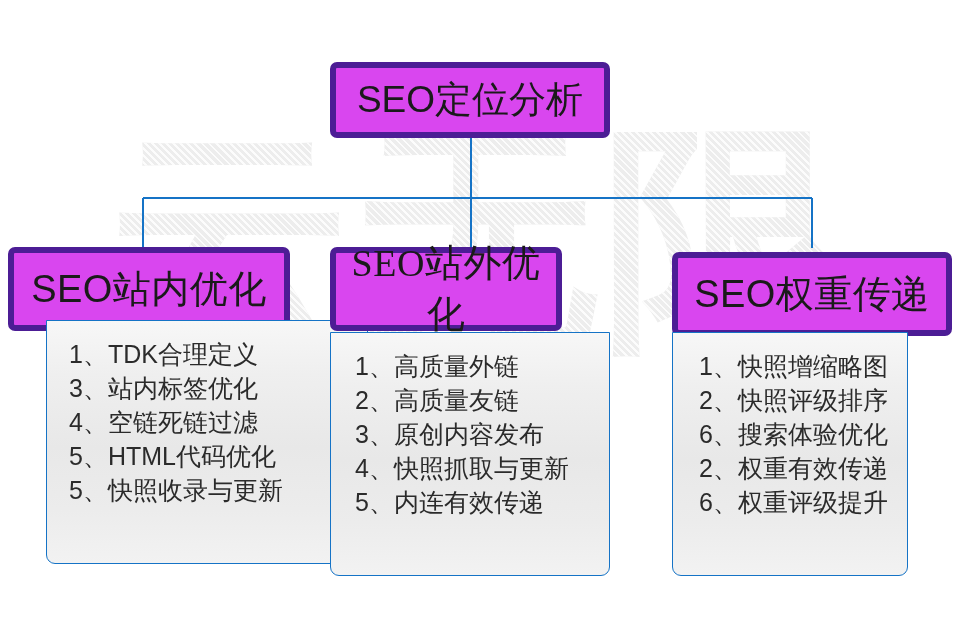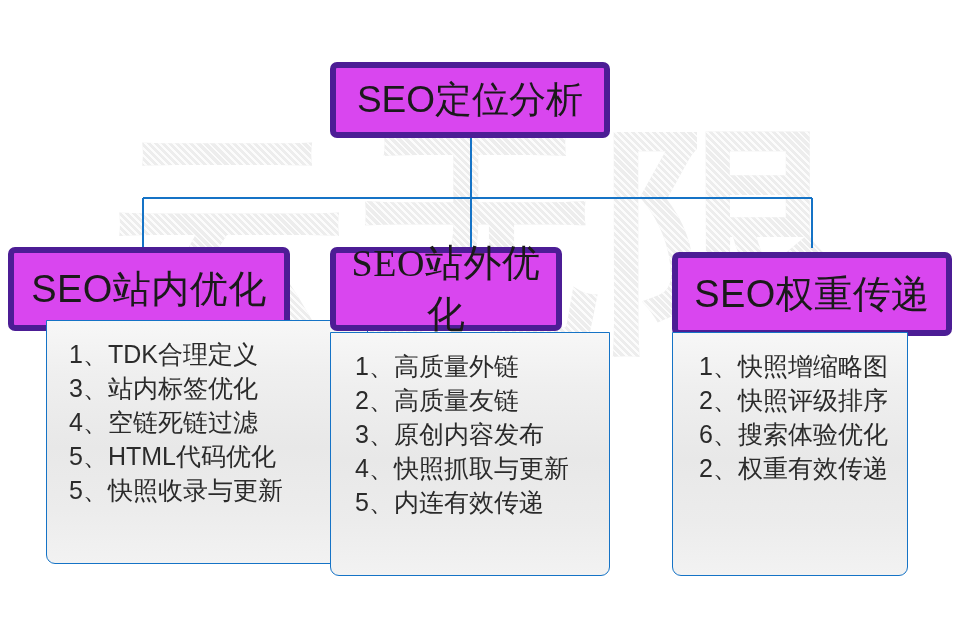--- a/index.html
+++ b/index.html
@@ -141,17 +141,18 @@
   </div>
 
   <div class="col3">
     <div class="node col-head">SEO权重传递</div>
     <div class="col-body">
       <ol>
         <li>1、快照增缩略图</li>
         <li>2、快照评级排序</li>
         <li>6、搜索体验优化</li>
         <li>2、权重有效传递</li>
+        <li>6、权重评级提升</li>
       </ol>
     </div>
   </div>
 
 </div>
 
 </body></html>

